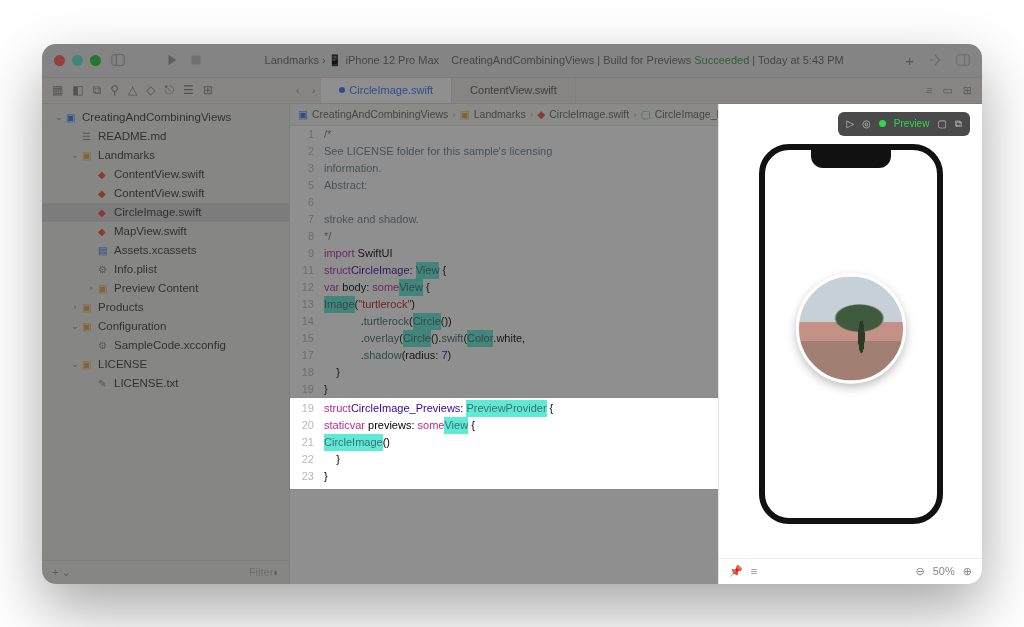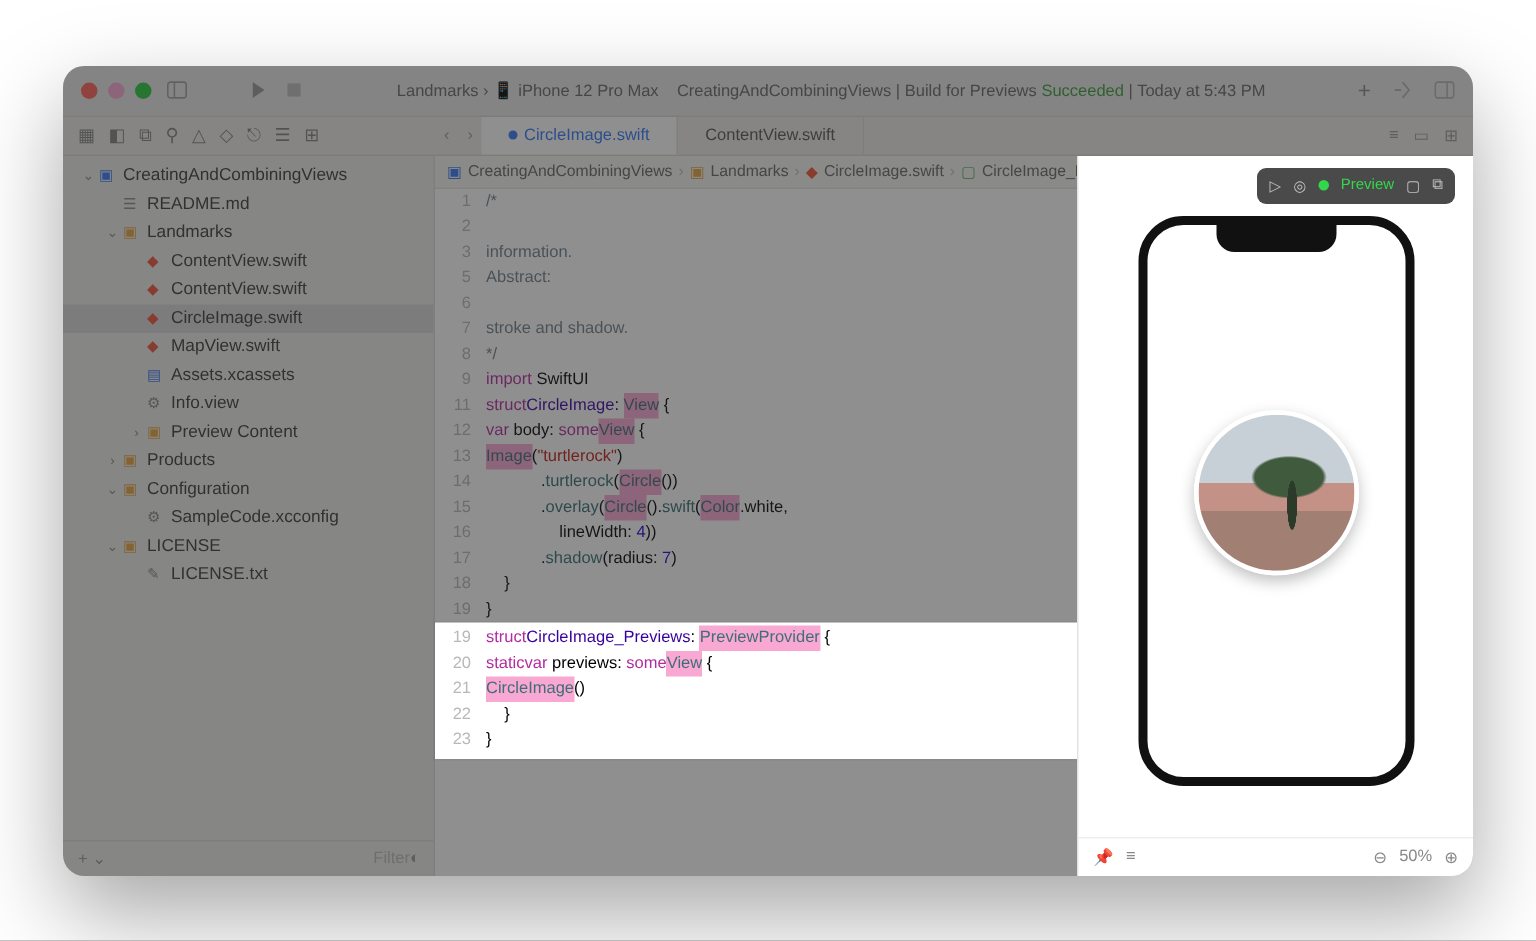--- a/index.html
+++ b/index.html
@@ -3,21 +3,21 @@
 <meta charset="utf-8">
 <style>
 * { margin: 0; padding: 0; box-sizing: border-box; font-family: -apple-system, "SF Pro", "Helvetica Neue", Arial, sans-serif; }
 body { width: 1024px; height: 627px; background: #fff; overflow: hidden; display:flex; align-items:center; justify-content:center;}
 .frame { width: 940px; height: 540px; border-radius: 14px; overflow: hidden; box-shadow: 0 25px 60px rgba(0,0,0,.35); position: relative; background:#ececec;}
 .dim { position: absolute; inset: 0; background: rgba(40,40,40,.52); pointer-events: none; z-index: 200; }
 
 .titlebar { height: 34px; background: #eae9e8; display:flex; align-items:center; padding:16px 12px; gap:10px; border-bottom:1px solid #d9d8d6; font-size:11px; color:#555;}
 .traffic { display:flex; gap:7px; }
 .traffic span{ width:11px;height:11px;border-radius:50%; }
-.tr{background:#ff5f57}.ty{background:#f9a8d4}.tg{background:#28c840}
+.tr{background:#ff5f57}.ty{background:#5eead4}.tg{background:#28c840}
 .tb-ico{ width:14px;height:14px; opacity:.55;}
 .title-text{ flex:1; text-align:center; font-size:11px; color:#666; white-space:nowrap;}
 .title-suc{color:#3a9d3a}
 .tb-right{display:flex;gap:14px;align-items:center;}
 
 .tabs { height:26px; background:#eceae9; display:flex; align-items:stretch; font-size:11px; border-bottom:1px solid #d9d8d6;}
 .tab-icons{ width:248px; display:flex; align-items:center; gap:9px; padding:0 10px;}
 .tab-icons span{opacity:.45; font-size:12px;}
 .tab-nav{display:flex;align-items:center;padding:0 6px;color:#999;}
 .tab{ padding:0 18px; display:flex;align-items:center;gap:4px; color:#555; border-right:1px solid #dcdbd9;}
@@ -177,21 +177,21 @@
           <span>MapView.swift</span>
         </div>
         <div class="node pad3">
           <span class="chev"></span>
           <span class="ico folder-b">▤</span>
           <span>Assets.xcassets</span>
         </div>
         <div class="node pad3">
           <span class="chev"></span>
           <span class="ico" style="color:#888">⚙</span>
-          <span>Info.view</span>
+          <span>Info.plist</span>
         </div>
         <div class="node pad3">
           <span class="chev">›</span>
           <span class="ico folder-y">▣</span>
           <span>Preview Content</span>
         </div>
         <div class="node pad2">
           <span class="chev">›</span>
           <span class="ico folder-y">▣</span>
           <span>Products</span>
@@ -233,35 +233,34 @@
         <span class="sep">›</span>
         <span class="swift-i">◆</span>
           <span>CircleImage.swift</span>
         <span class="sep">›</span>
         <span style="color:#6fb36f">▢</span>
           <span>CircleImage_Previews</span>
       </div>
       <div class="code">
         <div id="code-top">
             <div class="cline"><span class="lno">1</span><span class="cc">/*</span></div>
-            <div class="cline"><span class="lno">2</span></div>
+            <div class="cline"><span class="lno">2</span><span class="cc">See LICENSE folder for this sample's licensing</span></div>
             <div class="cline"><span class="lno">3</span><span class="cc">information.</span></div>
             <div class="cline"><span class="lno"></span></div>
             <div class="cline"><span class="lno">5</span><span class="cc">Abstract:</span></div>
             <div class="cline"><span class="lno">6</span></div>
             <div class="cline"><span class="lno">7</span><span class="cc">stroke and shadow.</span></div>
             <div class="cline"><span class="lno">8</span><span class="cc">*/</span></div>
             <div class="cline"><span class="lno">9</span><span class="kw">import</span> SwiftUI</div>
             <div class="cline"><span class="lno"></span></div>
             <div class="cline"><span class="lno">11</span><span class="kw">struct</span> <span class="nm">CircleImage</span>: <span class="ty">View</span> {</div>
             <div class="cline"><span class="lno">12</span>    <span class="kw">var</span> body: <span class="kw">some</span> <span class="ty">View</span> {</div>
             <div class="cline"><span class="lno">13</span>        <span class="ty">Image</span>(<span class="str">"turtlerock"</span>)</div>
             <div class="cline"><span class="lno">14</span>            .<span class="id">turtlerock</span>(<span class="ty">Circle</span>())</div>
             <div class="cline"><span class="lno">15</span>            .<span class="id">overlay</span>(<span class="ty">Circle</span>().<span class="id">swift</span>(<span class="ty">Color</span>.white,</div>
-            <div class="cline"><span class="lno">16</span>                lineWidth: <span class="num">4</span>))</div>
             <div class="cline"><span class="lno">17</span>            .<span class="id">shadow</span>(radius: <span class="num">7</span>)</div>
             <div class="cline"><span class="lno">18</span>    }</div>
             <div class="cline"><span class="lno">19</span>}</div>
           </div>
         <div class="hl-block" id="code-hl">
             <div class="cline"><span class="lno">19</span><span class="kw">struct</span> <span class="nm">CircleImage_Previews</span>: <span class="ty">PreviewProvider</span> {</div>
             <div class="cline"><span class="lno">20</span>    <span class="kw">static</span> <span class="kw">var</span> previews: <span class="kw">some</span> <span class="ty">View</span> {</div>
             <div class="cline"><span class="lno">21</span>        <span class="ty">CircleImage</span>()</div>
             <div class="cline"><span class="lno">22</span>    }</div>
             <div class="cline"><span class="lno">23</span>}</div>

